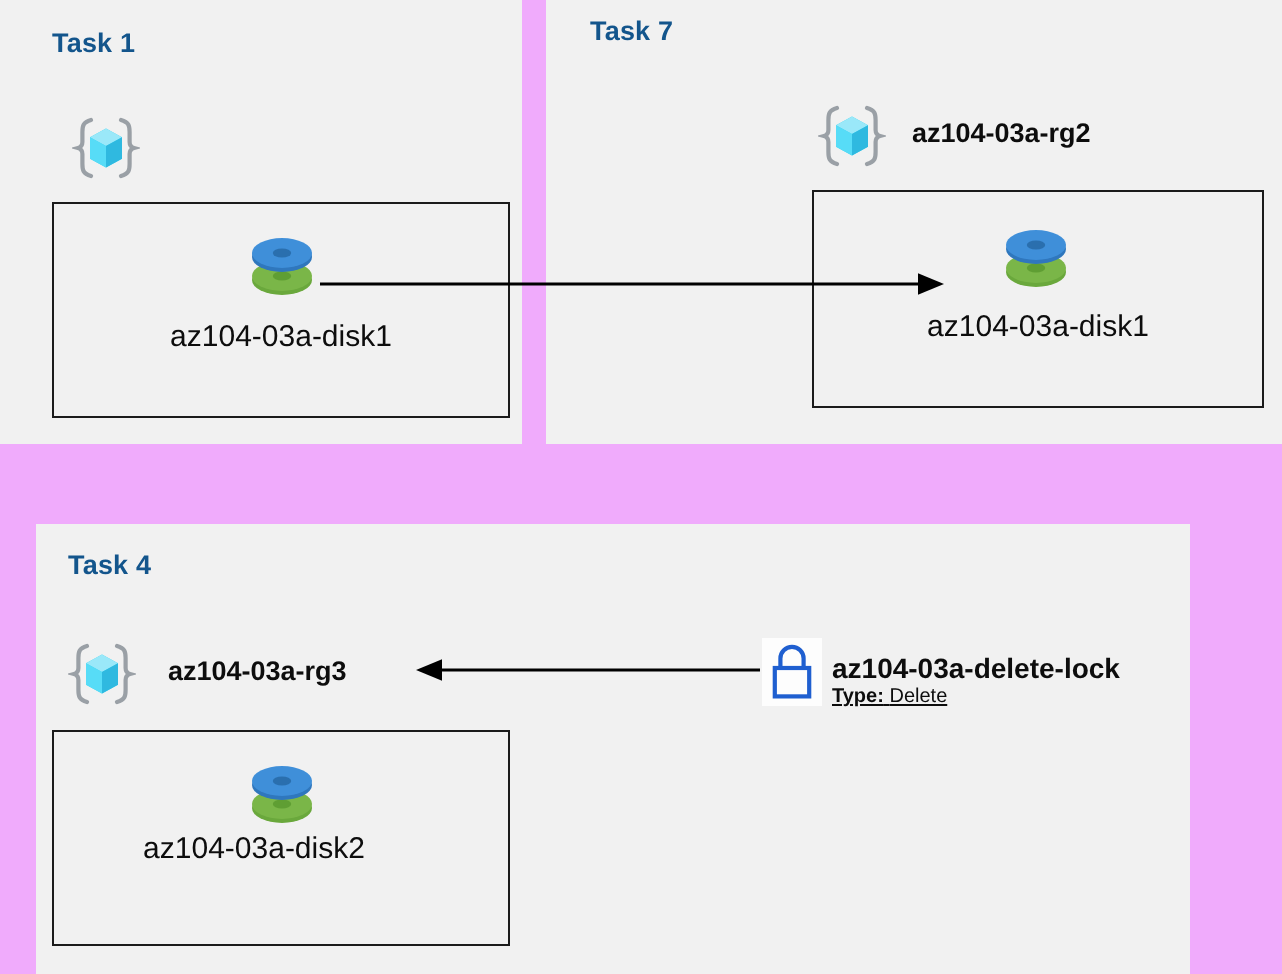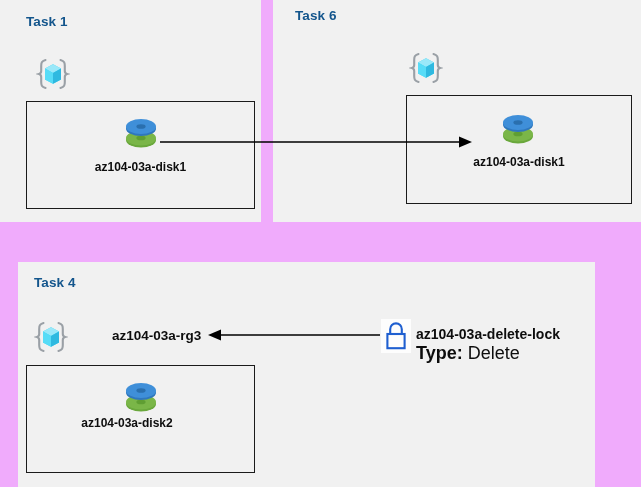--- a/index.html
+++ b/index.html
@@ -63,32 +63,32 @@
 
   .rg-label {
     position: absolute;
     font-size: 13.5px;
     font-weight: bold;
     color: #0d0d0d;
     white-space: nowrap;
   }
   #rglabel-1 { left: 84px;  top: 65px;  }
   #rglabel-2 { left: 456px; top: 59px;  }
-  #rglabel-3 { left: 84px;  top: 328px; margin-left: 28px; }
+  #rglabel-3 { left: 84px;  top: 328px; }
 
   
   .disk-icon { position: absolute; width: 42px; height: 40px; }
   #diskicon-1 { left: 120px; top: 114px; }
   #diskicon-2 { left: 497px; top: 110px; }
   #diskicon-3 { left: 120px; top: 378px; }
 
   .disk-label {
     position: absolute;
-    font-size: 12px;
-    font-weight: bold;
+    font-size: 15px;
+    font-weight: normal;
     color: #0d0d0d;
     white-space: nowrap;
     text-align: center;
   }
   #disklabel-1 { left: 26px;  top: 160px; width: 229px; }
   #disklabel-2 { left: 406px; top: 155px; width: 226px; }
   #disklabel-3 { left: 26px;  top: 416px; width: 202px; }
 
   
   .connector { position: absolute; }
@@ -119,23 +119,24 @@
     top: 326px;
     font-size: 14px;
     font-weight: bold;
     color: #0d0d0d;
     white-space: nowrap;
   }
   #lock-type-line {
     position: absolute;
     left: 416px;
     top: 343px;
-    font-size: 18px;
-    color: #0d0d0d;
-    white-space: nowrap;
+    font-size: 10px;
+    color: #0d0d0d;
+    white-space: nowrap;
+    text-decoration: underline;
   }
   #lock-type-line .k { font-weight: bold; }
   #lock-type-line .v { font-weight: normal; }
 </style>
 </head>
 <body>
 
 <div class="canvas">
 
   <div class="panel" id="panel-task1"></div>
@@ -160,32 +161,33 @@
       <ellipse cx="21" cy="24" rx="15" ry="7.5" fill="#7ab648"></ellipse>
       <ellipse cx="21" cy="24" rx="4.6" ry="2.3" fill="#5f9e33"></ellipse>
       <ellipse cx="21" cy="14.5" rx="15" ry="7.5" fill="#2f77bd"></ellipse>
       <ellipse cx="21" cy="12.5" rx="15" ry="7.5" fill="#3f8fd9"></ellipse>
       <ellipse cx="21" cy="12.5" rx="4.6" ry="2.3" fill="#2a6fae"></ellipse>
     </svg>
   </div>
   <div class="disk-label" id="disklabel-1">az104-03a-disk1</div>
 
   <div class="panel" id="panel-task2"></div>
-  <div class="panel-title" id="title-task2">Task 6</div>
+  <div class="panel-title" id="title-task2">Task 7</div>
 
   <div class="rg-icon" id="rgicon-2">
     <svg viewBox="0 0 34 34" width="34" height="34">
       <path d="M9.5 3 C5.5 4.2 5.2 6 5.2 9 L5.2 14 C5.2 16 4.4 16.6 3 17 C4.4 17.4 5.2 18 5.2 20 L5.2 25 C5.2 28 5.5 29.8 9.5 31" fill="none" stroke="#9aa0a6" stroke-width="2.1" stroke-linecap="round"></path>
       <path d="M24.5 3 C28.5 4.2 28.8 6 28.8 9 L28.8 14 C28.8 16 29.6 16.6 31 17 C29.6 17.4 28.8 18 28.8 20 L28.8 25 C28.8 28 28.5 29.8 24.5 31" fill="none" stroke="#9aa0a6" stroke-width="2.1" stroke-linecap="round"></path>
       <polygon points="17,7.2 25,11.6 25,22.4 17,26.8 9,22.4 9,11.6" fill="#35d4f2"></polygon>
       <polygon points="17,7.2 25,11.6 17,16 9,11.6" fill="#9ae8f9"></polygon>
       <polygon points="17,16 25,11.6 25,22.4 17,26.8" fill="#2fb9e0"></polygon>
       <polygon points="17,16 9,11.6 9,22.4 17,26.8" fill="#57dcf7"></polygon>
     </svg>
   </div>
+  <div class="rg-label" id="rglabel-2">az104-03a-rg2</div>
 
   <div class="rg-box" id="box-task2"></div>
 
   <div class="disk-icon" id="diskicon-2">
     <svg viewBox="0 0 42 40" width="42" height="40">
       <ellipse cx="21" cy="26" rx="15" ry="7.5" fill="#6aa83c"></ellipse>
       <ellipse cx="21" cy="24" rx="15" ry="7.5" fill="#7ab648"></ellipse>
       <ellipse cx="21" cy="24" rx="4.6" ry="2.3" fill="#5f9e33"></ellipse>
       <ellipse cx="21" cy="14.5" rx="15" ry="7.5" fill="#2f77bd"></ellipse>
       <ellipse cx="21" cy="12.5" rx="15" ry="7.5" fill="#3f8fd9"></ellipse>

